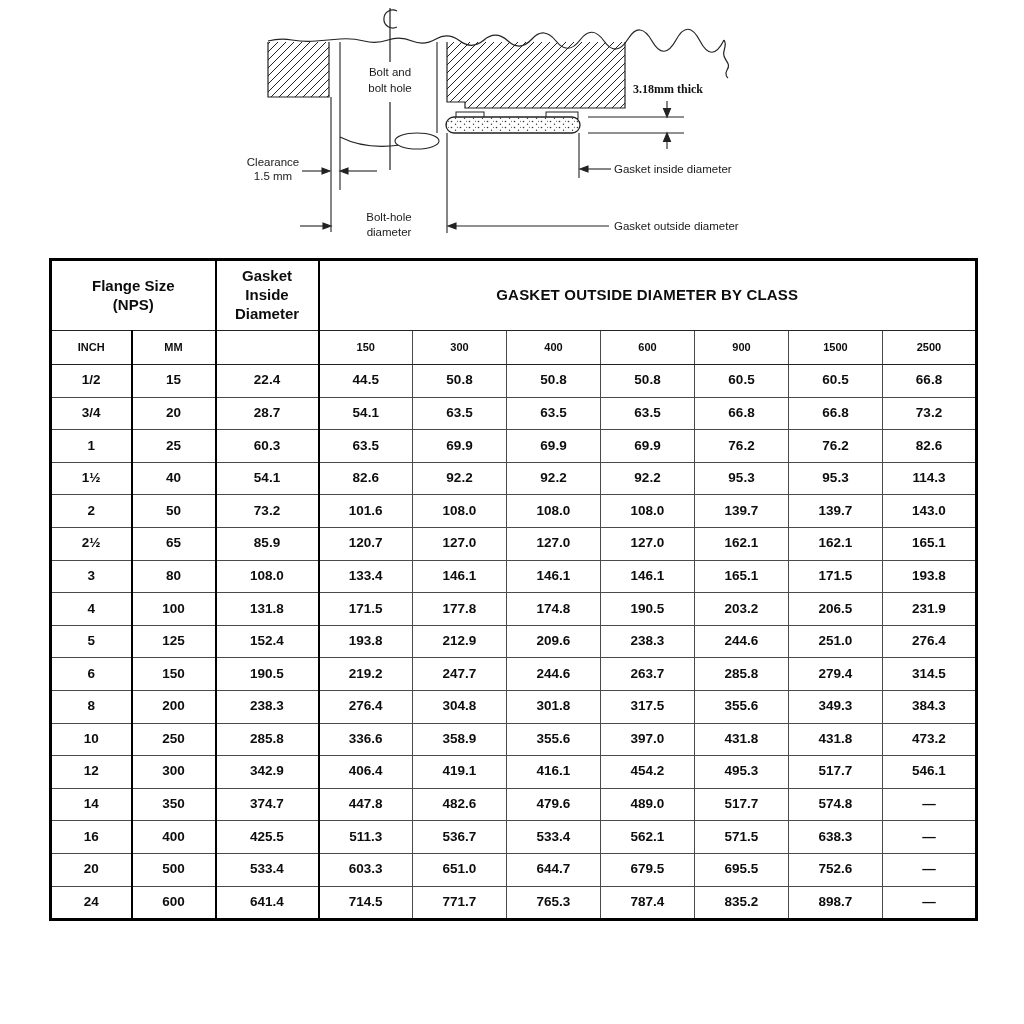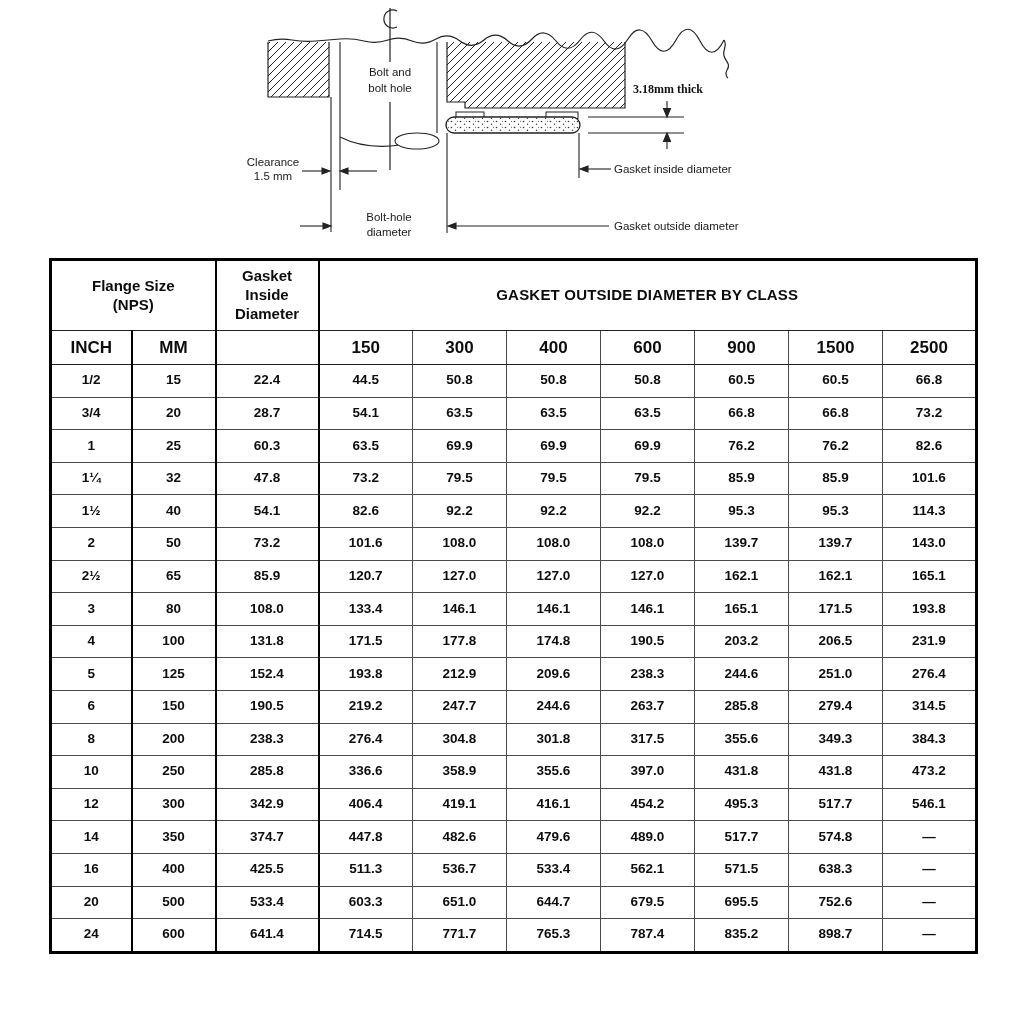--- a/index.html
+++ b/index.html
@@ -17,21 +17,21 @@
     border:3px solid #000;
   }
   table.gasket th, table.gasket td {
     border:1px solid #4a4a4a;
     text-align:center; vertical-align:middle;
     color:#0d0d0d; font-weight:bold; padding:0;
     font-family:"Liberation Sans", sans-serif;
     white-space:pre-line; line-height:1.25;
   }
   table.gasket td { font-size:13.5px; height:31.6px; }
-  table.gasket th { font-size:17px; }
+  table.gasket th { font-size:11px; }
   tr.h1 th { height:69px; font-size:15px; border-bottom:1.5px solid #222; }
   tr.h2 th { height:33px; border-bottom:1.5px solid #222; }
   th.title-cell { font-size:17.5px; letter-spacing:0.2px; }
   .b2 { border-left:2.5px solid #000 !important; }
 </style>
 </head>
 <body>
 
 <svg class="diagram-svg" width="1024" height="256" viewBox="0 0 1024 256">
   <defs>
@@ -183,32 +183,20 @@
         <td class="b2">60.3</td>
         <td class="b2">63.5</td>
         <td>69.9</td>
         <td>69.9</td>
         <td>69.9</td>
         <td>76.2</td>
         <td>76.2</td>
         <td>82.6</td>
       </tr>
       <tr>
-        <td>1¼</td>
-        <td class="b2">32</td>
-        <td class="b2">47.8</td>
-        <td class="b2">73.2</td>
-        <td>79.5</td>
-        <td>79.5</td>
-        <td>79.5</td>
-        <td>85.9</td>
-        <td>85.9</td>
-        <td>101.6</td>
-      </tr>
-      <tr>
         <td>1½</td>
         <td class="b2">40</td>
         <td class="b2">54.1</td>
         <td class="b2">82.6</td>
         <td>92.2</td>
         <td>92.2</td>
         <td>92.2</td>
         <td>95.3</td>
         <td>95.3</td>
         <td>114.3</td>

